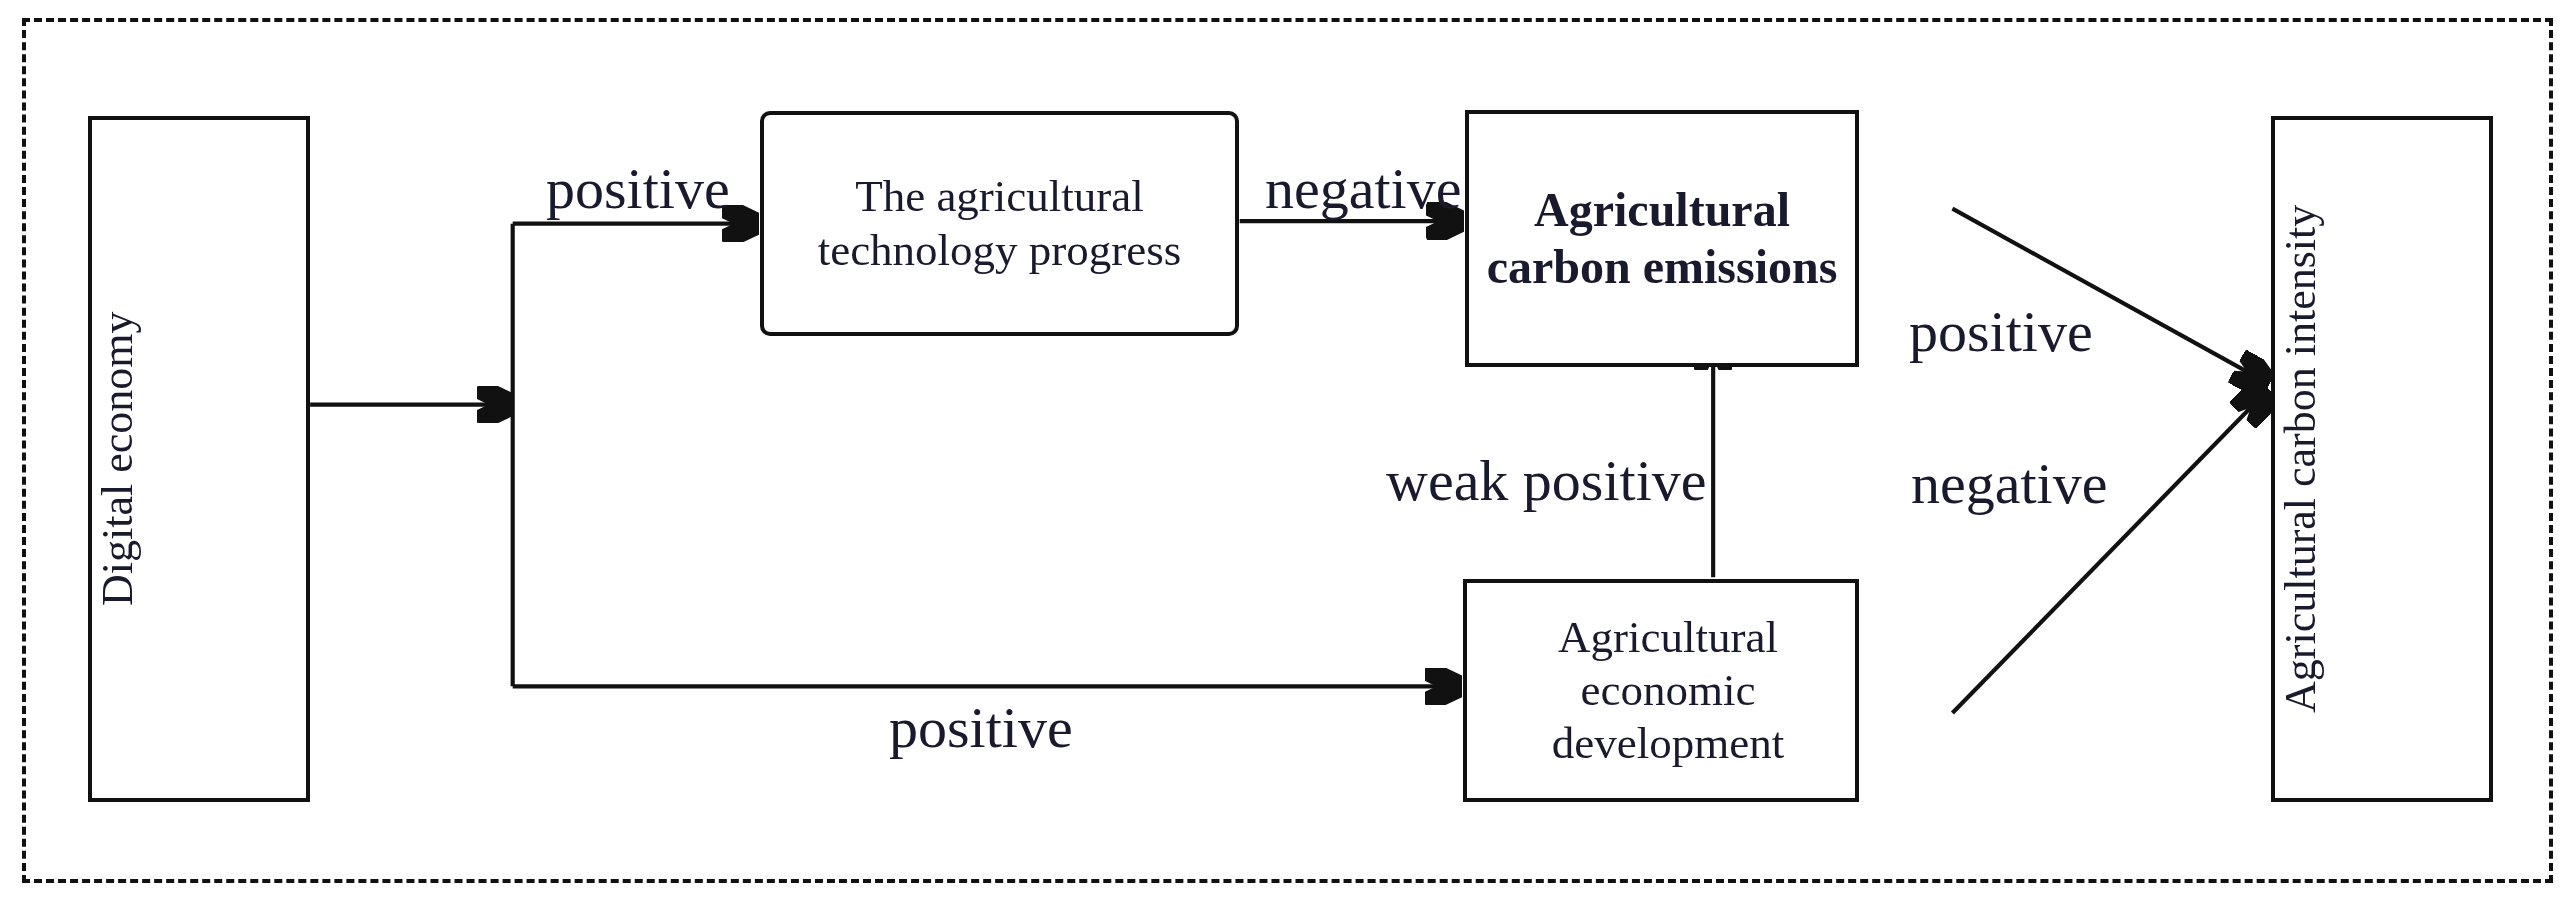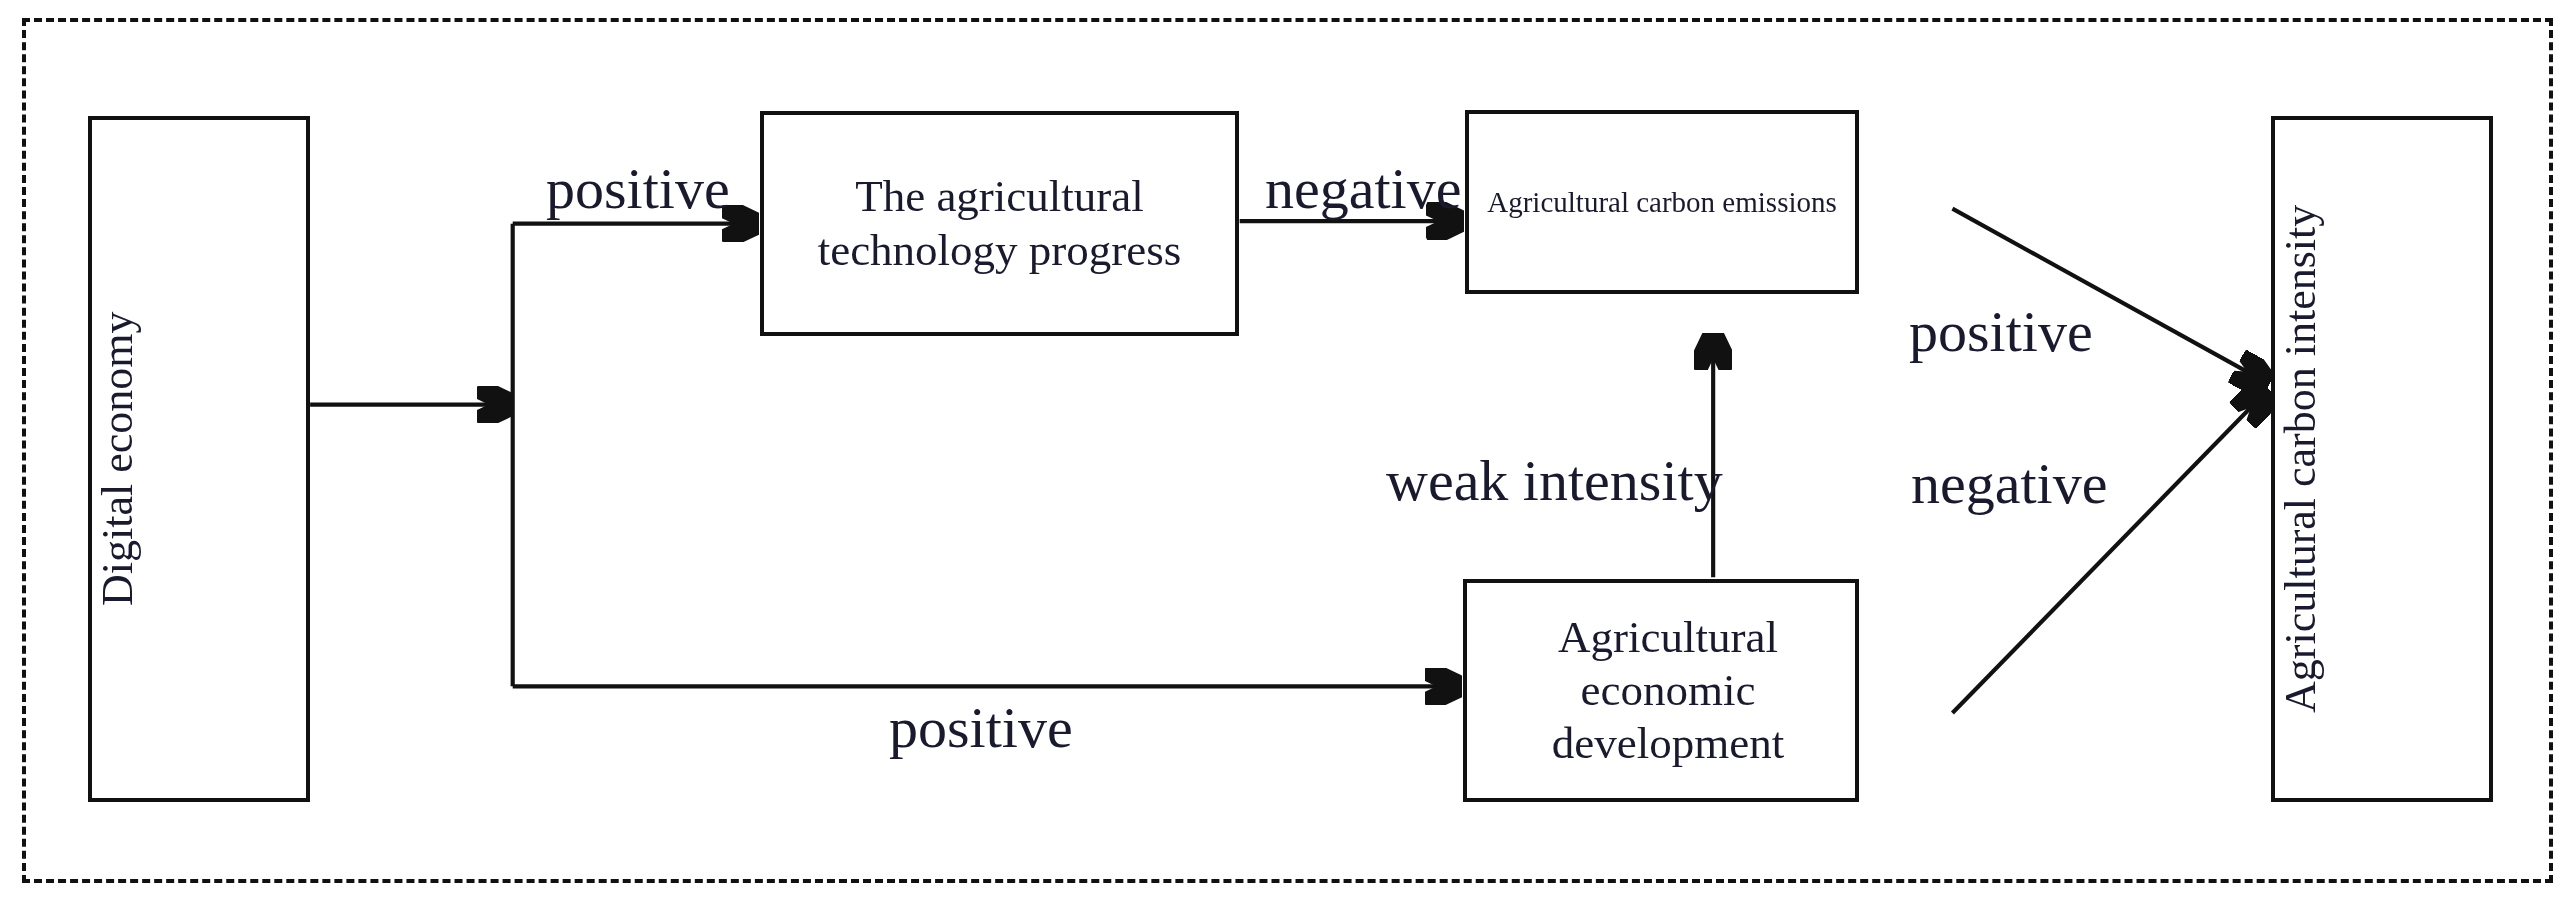--- a/index.html
+++ b/index.html
@@ -54,24 +54,26 @@
     white-space: nowrap;
   }
 
   #node-digital-economy {
     left: 88px; top: 116px; width: 222px; height: 686px;
     font-size: 44px;
   }
   #node-tech-progress {
     left: 760px; top: 111px; width: 479px; height: 225px;
     font-size: 45px;
+    border-radius: 10px;
   }
   #node-carbon-emissions {
-    left: 1465px; top: 110px; width: 394px; height: 184px;
-    font-size: 29px;
+    left: 1465px; top: 110px; width: 394px; height: 257px;
+    font-size: 48px;
+    font-weight: bold;
   }
   #node-econ-development {
     left: 1463px; top: 579px; width: 396px; height: 223px;
     font-size: 45px;
     padding-left: 14px;
   }
   #node-carbon-intensity {
     left: 2271px; top: 116px; width: 222px; height: 686px;
     font-size: 44px;
   }
@@ -152,20 +154,20 @@
   <div class="node vertical" id="node-carbon-intensity">
     <span class="node-label">Agricultural carbon intensity</span>
   </div>
 
   <div class="edge-label" id="label-positive-tech">positive</div>
 
   <div class="edge-label" id="label-positive-econ">positive</div>
 
   <div class="edge-label" id="label-negative-tech">negative</div>
 
-  <div class="edge-label" id="label-weak-positive">weak intensity</div>
+  <div class="edge-label" id="label-weak-positive">weak positive</div>
 
   <div class="edge-label" id="label-positive-emis">positive</div>
 
   <div class="edge-label" id="label-negative-econ">negative</div>
 
 </div>
 
 
 </body></html>

